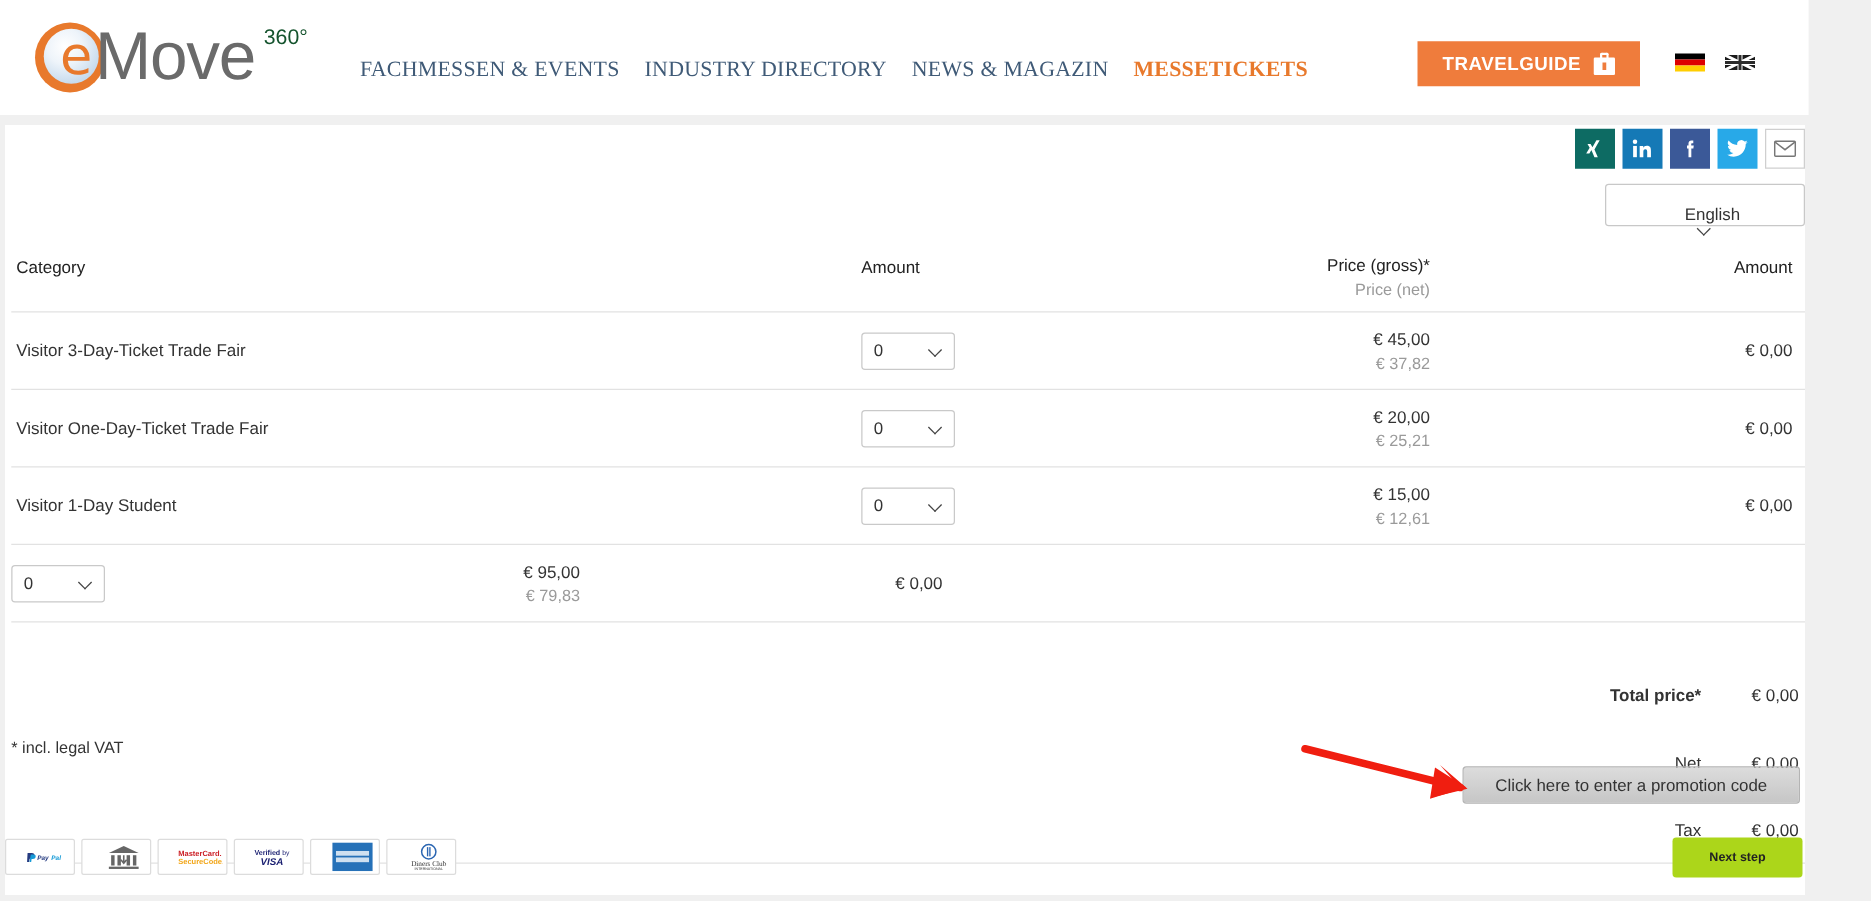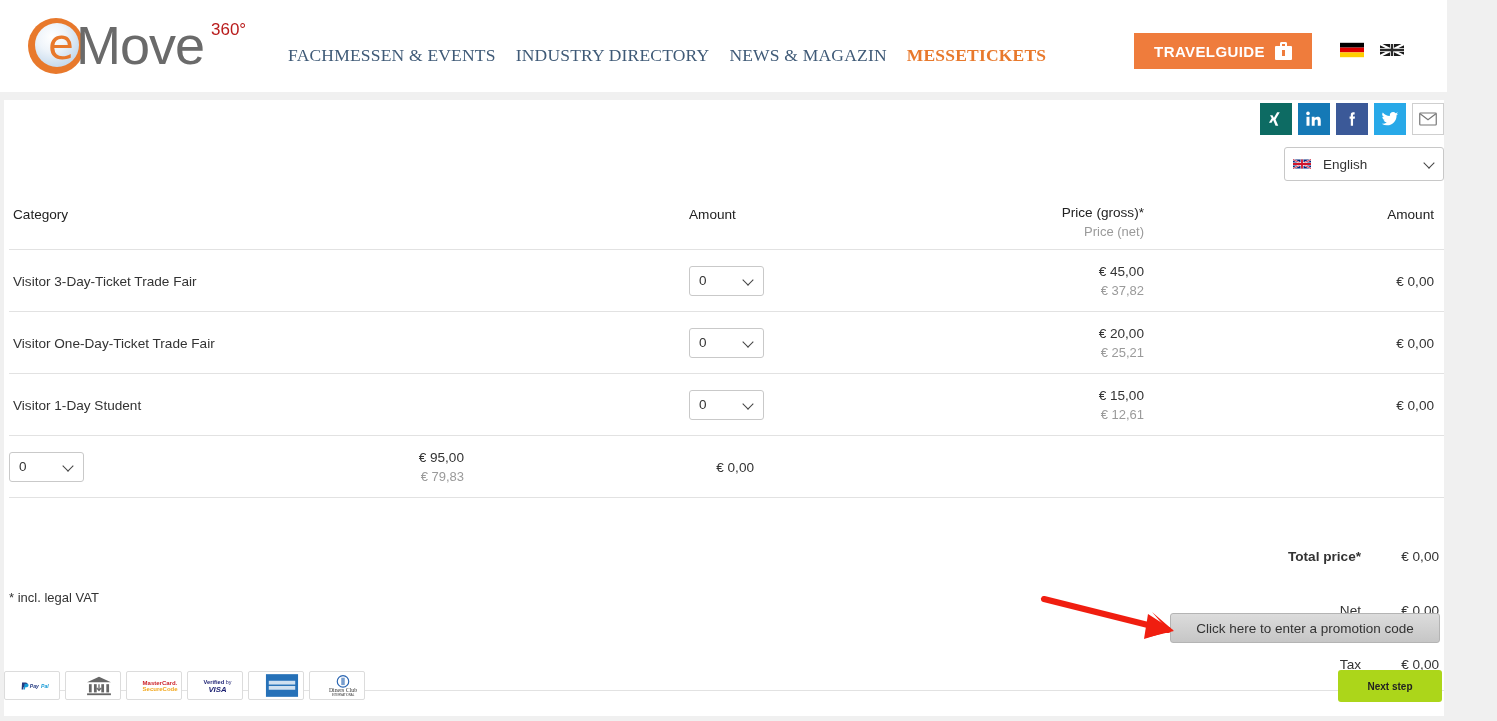--- a/index.html
+++ b/index.html
@@ -34,21 +34,21 @@
     z-index: 3;
   }
   .logo-move {
     position: absolute; left: 48px; top: 4px;
     font-family: "Liberation Sans", sans-serif;
     font-size: 54px; line-height: 58px; color: #6a6a6a; font-weight: 300;
     letter-spacing: -1px;
   }
   .logo-360 {
     position: absolute; left: 183px; top: 8px;
-    font-size: 17px; color: #b91c1c; font-weight: 400;
+    font-size: 17px; color: #14532d; font-weight: 400;
   }
 
   .nav { position: absolute; left: 288px; top: 45px; display: flex; gap: 20px; align-items: baseline; }
   .nav a {
     font-size: 17.5px; color: #3f5a77; text-decoration: none;
     letter-spacing: 0.2px; white-space: nowrap;
     font-family: Liberation Serif, serif;
   }
   .nav a.active { color: #e8792c; font-weight: bold; }
 
@@ -79,21 +79,21 @@
   }
   .soc-xing { background: #0d6b63; }
   .soc-in   { background: #1579b6; }
   .soc-fb   { background: #3b5998; }
   .soc-tw   { background: #28a9e8; }
   .soc-mail { background: #ffffff; border: 1px solid #cfcfcf; }
 
   .lang-select {
     position: absolute; right: 0px; top: 47px; width: 160px; height: 28px;
     border: 1px solid #c8c8c8; border-radius: 3px; background: #fff;
-    display: flex; align-items: center; padding: 16px 8px; cursor: pointer;
+    display: flex; align-items: center; padding: 16px 8px; cursor: pointer; flex-direction: column;
   }
   .lang-select .lbl { font-size: 13.5px; color: #333; margin-left: 12px; flex: 1; }
   .chev { width: 10px; height: 10px; position: relative; }
   .chev::after {
     content: ""; position: absolute; left: 0; top: 0;
     width: 7px; height: 7px; border-right: 1.6px solid #444; border-bottom: 1.6px solid #444;
     transform: rotate(45deg);
   }
 
   

